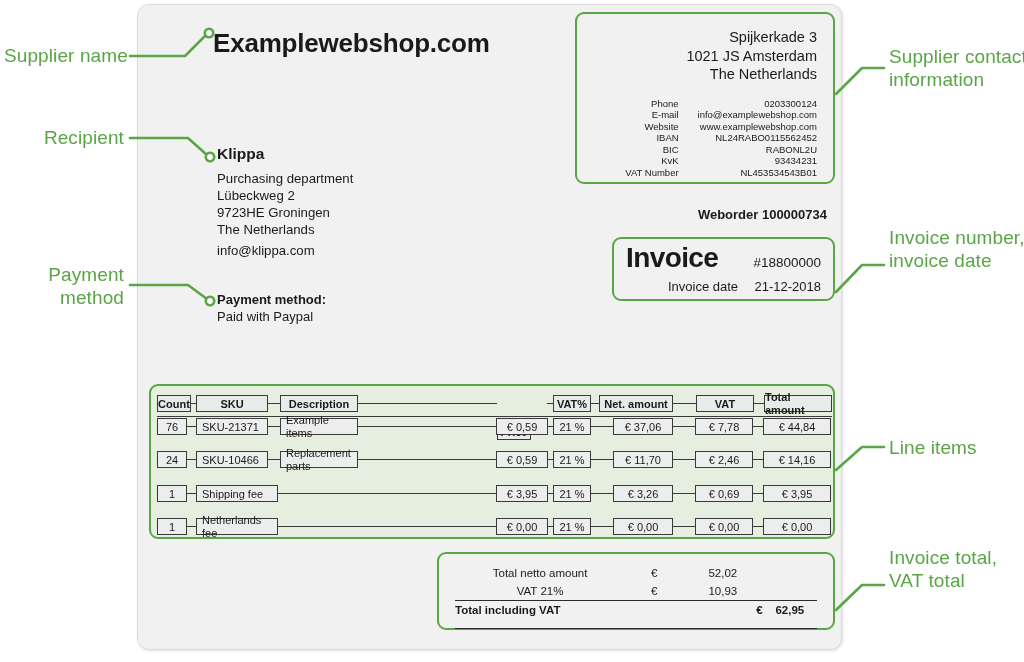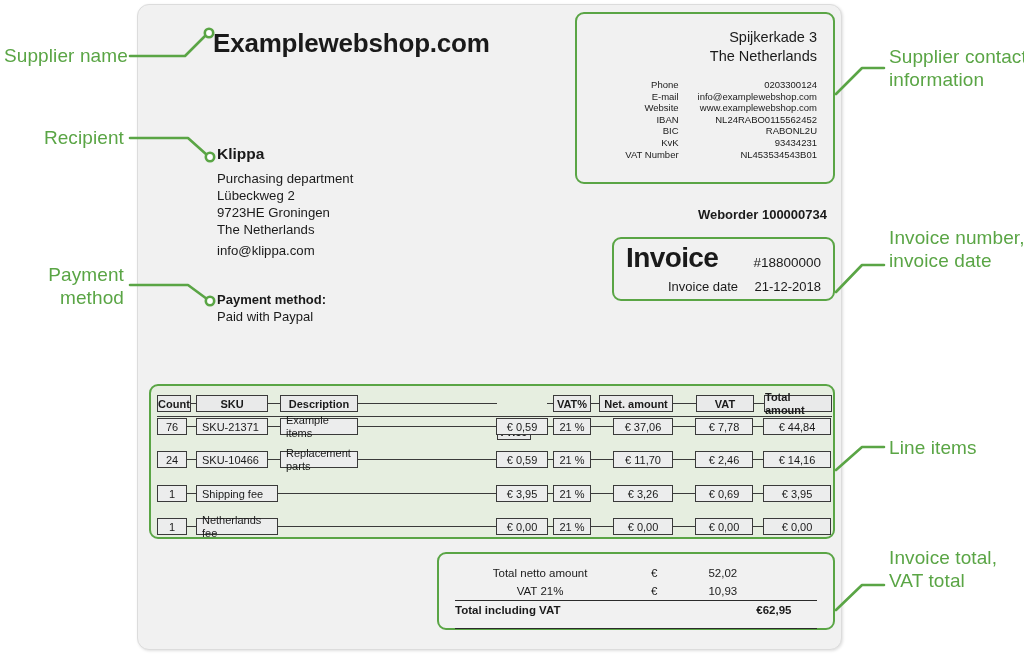--- a/index.html
+++ b/index.html
@@ -81,35 +81,36 @@
                 box-sizing:border-box;padding:12px 18px 0 18px;}
   #totals-inner table{width:100%;border-collapse:collapse;}
   #totals-inner td{font-size:11.5px;line-height:18px;padding:0;}
   .t-lab{text-align:center;width:47%;}
   .t-cur{text-align:center;width:16%;}
   .t-val{text-align:center;width:22%;}
   .t-pad{width:15%;}
   .sep td{border-top:1.4px solid #2b2b2b;height:1px;padding-top:4px;}
   .bold td{font-weight:bold;}
   .t-cur2{text-align:right;}
-  .t-val2{text-align:left;}
+  .t-val2{text-align:center;}
   .botline{position:absolute;left:317px;top:623px;width:362px;height:1.4px;background:#2b2b2b;}
 </style>
 </head>
 <body>
 
 <div id="stage">
 
   <div id="page">
 
     <div id="supplier-name">Examplewebshop.com</div>
 
     <div class="hl" id="contact-box"></div>
     <div id="contact-inner">
       <div class="addr-line">Spijkerkade 3</div>
+      <div class="addr-line">1021 JS Amsterdam</div>
       <div class="addr-line">The Netherlands</div>
       <div id="contact-kv">
         <table>
           <tbody>
               <tr>
                 <td class="k">Phone</td>
                 <td class="v">0203300124</td>
               </tr>
           <tr>
                 <td class="k">E-mail</td>

